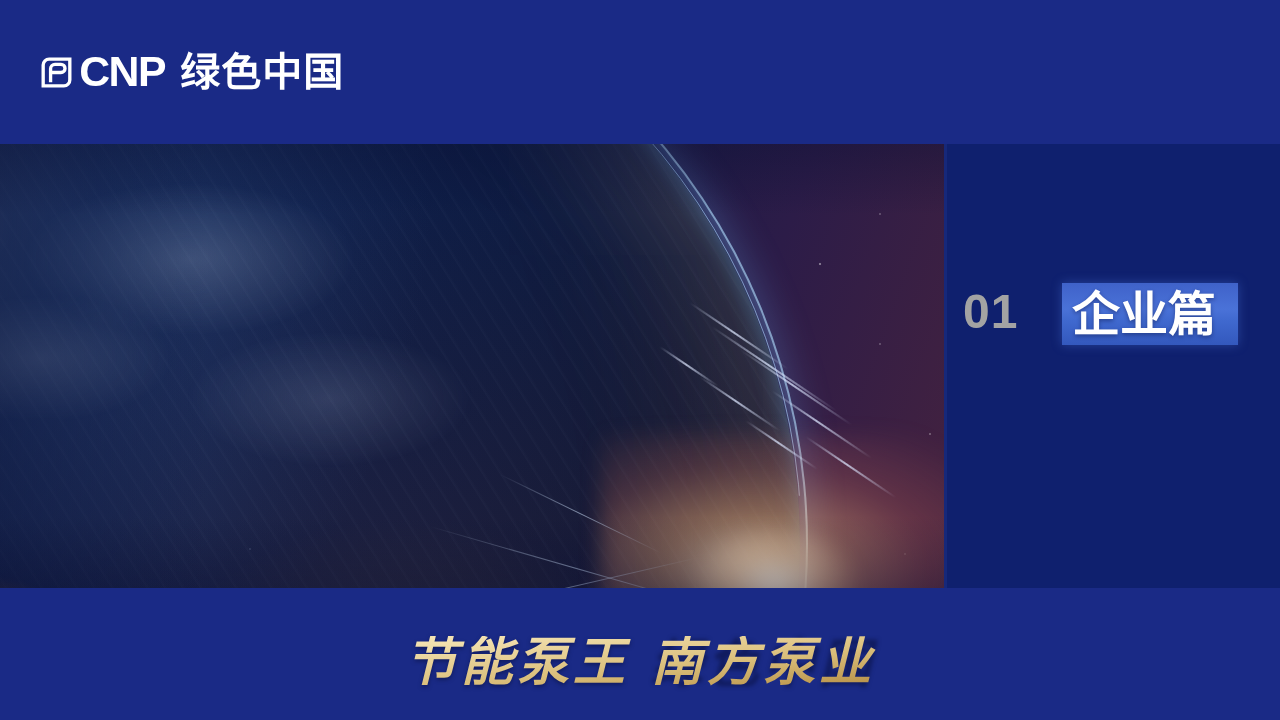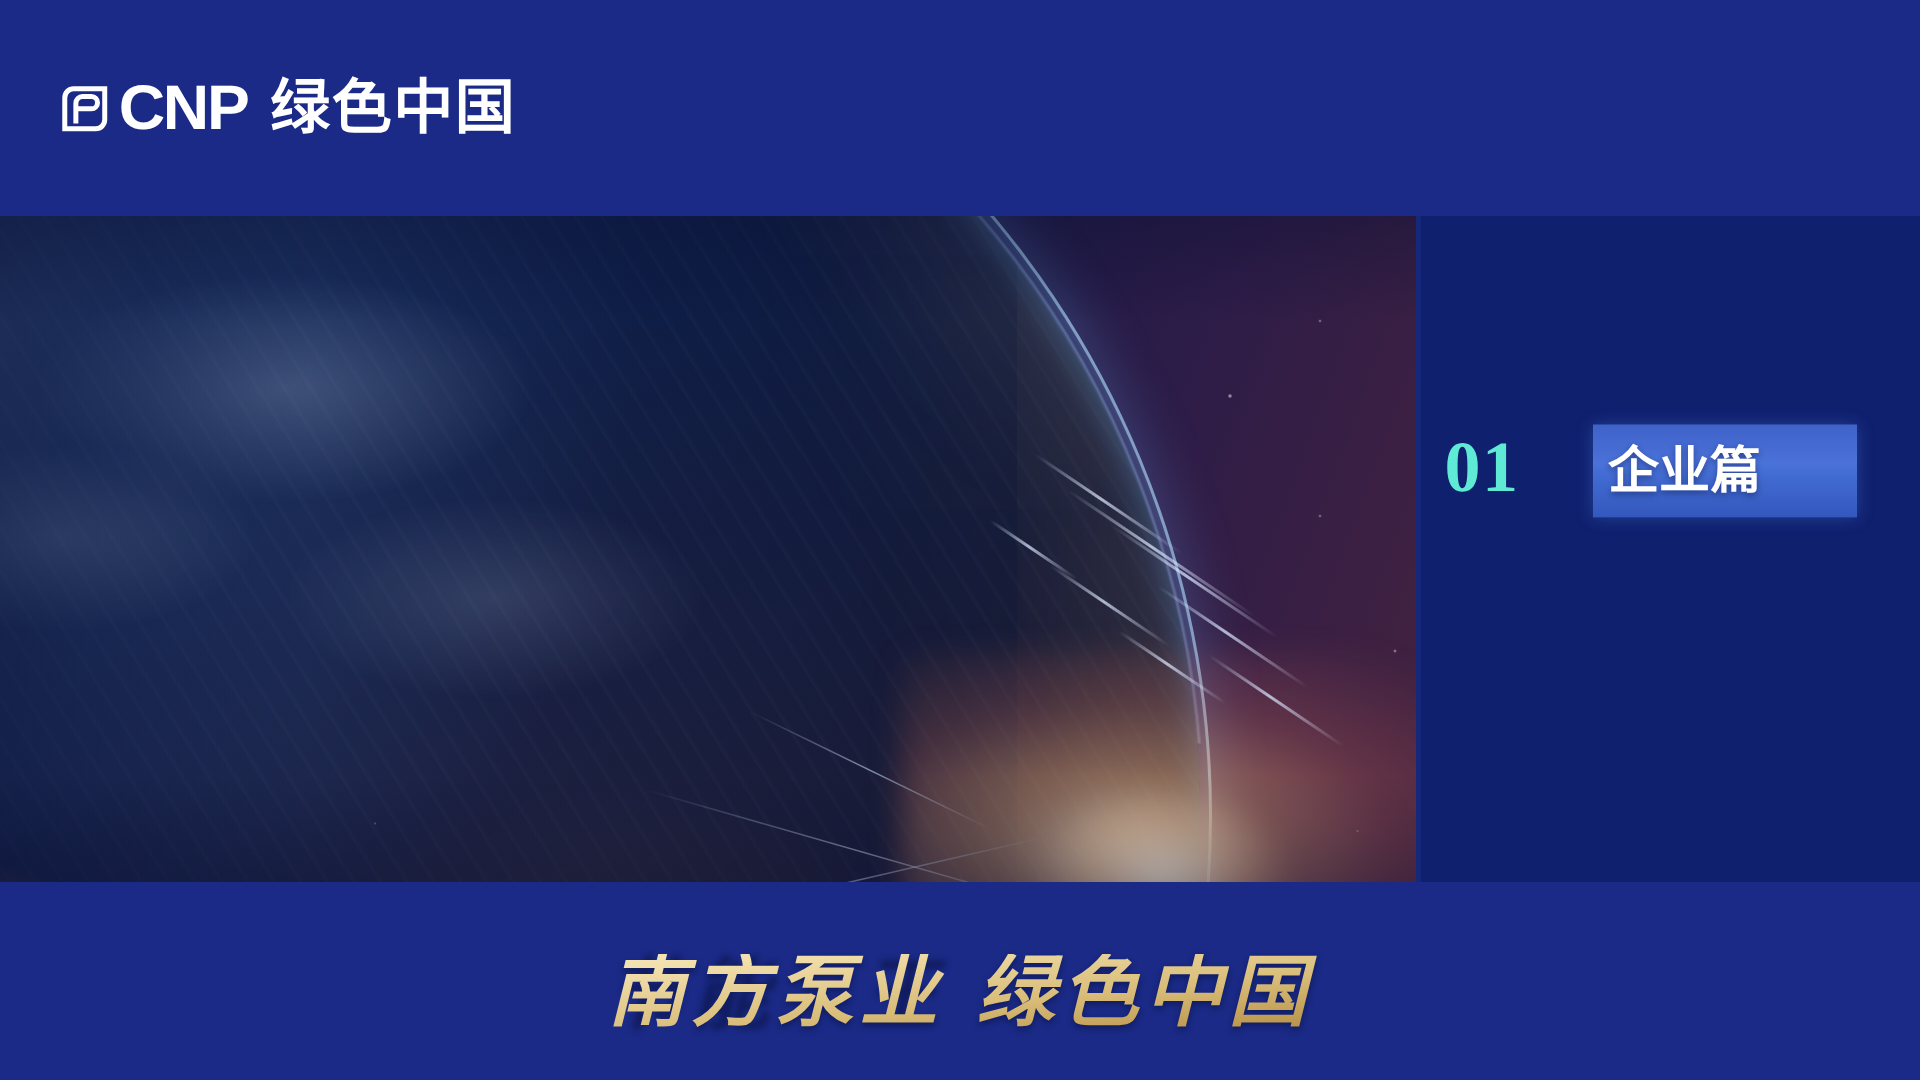--- a/index.html
+++ b/index.html
@@ -261,42 +261,42 @@
     pointer-events: none;
   }
 
   
   .section-num {
     position: absolute;
     left: 963px;
     top: 288px;
     font-size: 48px;
     font-weight: bold;
-    color: #5eead4;
+    color: #a3a3a3;
     letter-spacing: 1px;
     line-height: 1;
     z-index: 6;
-    font-family: Liberation Serif, serif;
+    font-family: Liberation Sans, sans-serif;
   }
   .section-title-box {
     position: absolute;
     left: 1062px;
     top: 283px;
     width: 176px;
     height: 62px;
     background: linear-gradient(180deg, #3f62c9 0%, #4a72d8 42%, #4069cf 60%, #3358bd 100%);
     z-index: 6;
     box-shadow: 0 0 10px rgba(70,110,210,0.45);
   }
   .section-title {
     position: absolute;
     left: 1072px;
     top: 289px;
     width: 170px;
-    font-size: 34px;
+    font-size: 48px;
     font-weight: bold;
     color: #ffffff;
     line-height: 50px;
     letter-spacing: 0px;
     white-space: nowrap;
     z-index: 7;
     font-family: "DejaVu Sans", "Liberation Sans", sans-serif;
     text-shadow: 0 2px 4px rgba(10,20,70,0.45);
   }
 
@@ -401,15 +401,15 @@
 
   <div class="right-panel-edge"></div>
   <div class="right-panel"></div>
 
   <div class="section-num">01</div>
   <div class="section-title-box"></div>
   <div class="section-title">企业篇</div>
 
   <div class="footer"></div>
   <div class="tagline-shadow">节能泵王 绿色中国</div>
-  <div class="tagline">南方泵业 绿色中国</div>
+  <div class="tagline">节能泵王 南方泵业</div>
 
 </div>
 
 </body></html>

